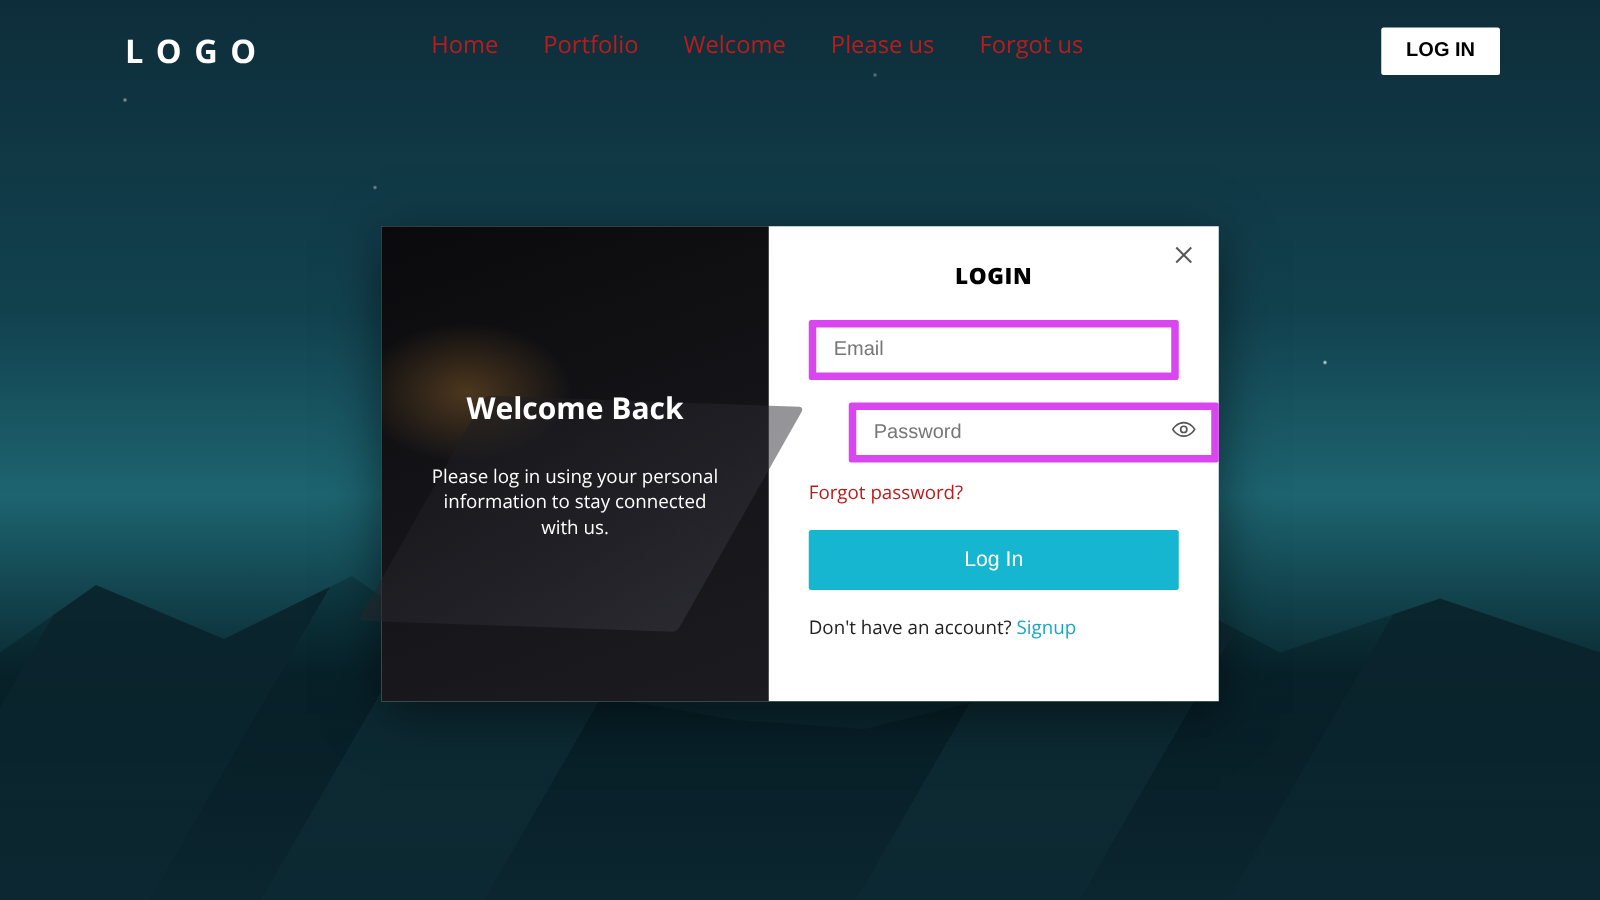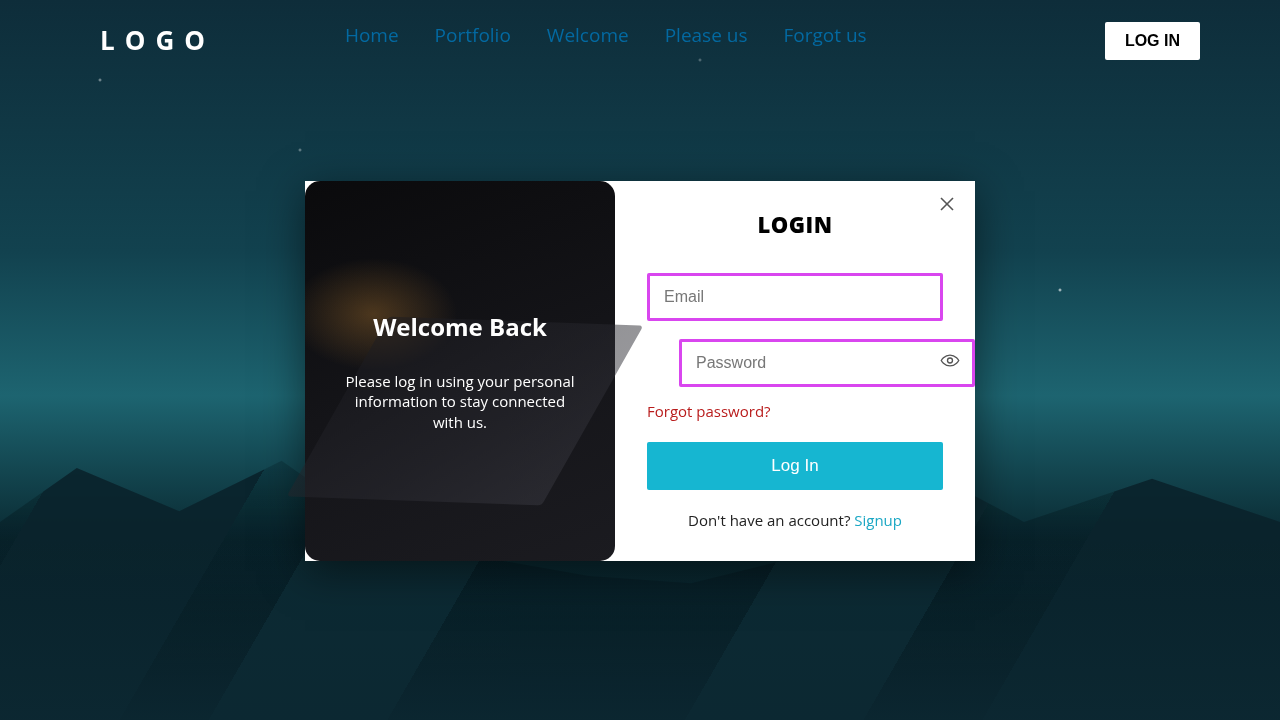--- a/index.html
+++ b/index.html
@@ -23,51 +23,50 @@
     opacity: .9;
   }
   .mist { position:absolute; left:0; right:0; bottom:0; height:180px;
     background: linear-gradient(to top, rgba(12,40,50,.9), rgba(12,40,50,0));
   }
 
   
   .header { position: relative; z-index: 5; display:flex; align-items:flex-start; padding: 22px 80px 0 100px; color:#fff; }
   .logo { font-weight:700; letter-spacing: 10px; font-size: 26px; }
   .nav { display:flex; gap:36px; margin-left: 130px; font-size:19px; }
-  .nav a { color:#0369a1; text-decoration:none; cursor:pointer; }
+  .nav a { color:#b91c1c; text-decoration:none; cursor:pointer; }
   .login-btn { margin-left:auto; background:#fff; color:#000; border:none; padding:10px 20px; font-weight:700; font-size:16px; border-radius:2px; cursor:pointer; }
 
   
   .modal { position:absolute; z-index:10; width:670px; height:380px; left:305px; top:181px; display:flex; background:#fff; box-shadow:0 10px 40px rgba(0,0,0,.5); }
   .modal-left { width:310px; position:relative; color:#fff; display:flex; flex-direction:column; align-items:center; justify-content:center; padding:20px 40px; text-align:center;
     background:
       radial-gradient(120px 80px at 22% 35%, rgba(255,170,60,.25), transparent 70%),
       linear-gradient(160deg, #0a0a0c 0%, #141418 50%, #1b1b20 100%);
-    border-radius: 15px;
   }
   .laptop-shape {
     position:absolute; left:30px; top:140px; width:260px; height:180px; transform:skewX(-28deg) rotate(2deg);
     background:linear-gradient(135deg,#1a1a1f 0%, #2b2b32 60%, #3a3a42 100%);
     border-radius:4px; opacity:.5;
   }
   .modal-left h2 { font-size:24px; font-weight:700; margin-bottom:28px; position:relative; z-index:1; }
   .modal-left p  { font-size:15px; line-height:1.35; position:relative; z-index:1; }
 
   .modal-right { flex:1; padding:28px 32px 24px 32px; position:relative; }
   .close { position:absolute; top:14px; right:18px; width:18px; height:18px; cursor:pointer; color:#555; }
-  .modal-right h3 { text-align:center; font-size:22px; font-weight:800; letter-spacing:.5px; margin-bottom:34px; }
-  .field { width:100%; border:3px solid #d946ef; height:48px; border-radius:2px; padding:0 14px; font-size:16px; color:#333; display:flex; align-items:center; }
+  .modal-right h3 { text-align:center; font-size:18px; font-weight:800; letter-spacing:.5px; margin-bottom:23px; }
+  .field { width:100%; border:6px solid #d946ef; height:48px; border-radius:2px; padding:0 14px; font-size:16px; color:#333; display:flex; align-items:center; }
   .field input { border:none; outline:none; width:100%; font-size:16px; background:transparent; }
   .field input::placeholder { color:#777; }
   .field + .field { margin-top:18px; }
   .pw-wrap { position:relative;margin-left:32px; }
   .eye { position:absolute; right:12px; top:50%; transform:translateY(-50%); color:#555; cursor:pointer; }
   .forgot { display:inline-block; margin-top:14px; color:#b91c1c; font-size:15px; text-decoration:none; cursor:pointer; }
   .submit { margin-top:20px; width:100%; height:48px; background:#16b6d1; border:none; color:#fff; font-size:17px; border-radius:2px; cursor:pointer; }
-  .signup-row { text-align:center; margin-top:20px; font-size:15px; color:#222; }
+  .signup-row { margin-top:20px; font-size:15px; color:#222; }
   .signup-row a { color:#1aa7c4; text-decoration:none; cursor:pointer; }
 </style>
 </head>
 <body>
 
 <div class="mountains"></div>
 <div class="mist"></div>
 
 <div class="header">
   <div class="logo">LOGO</div>

